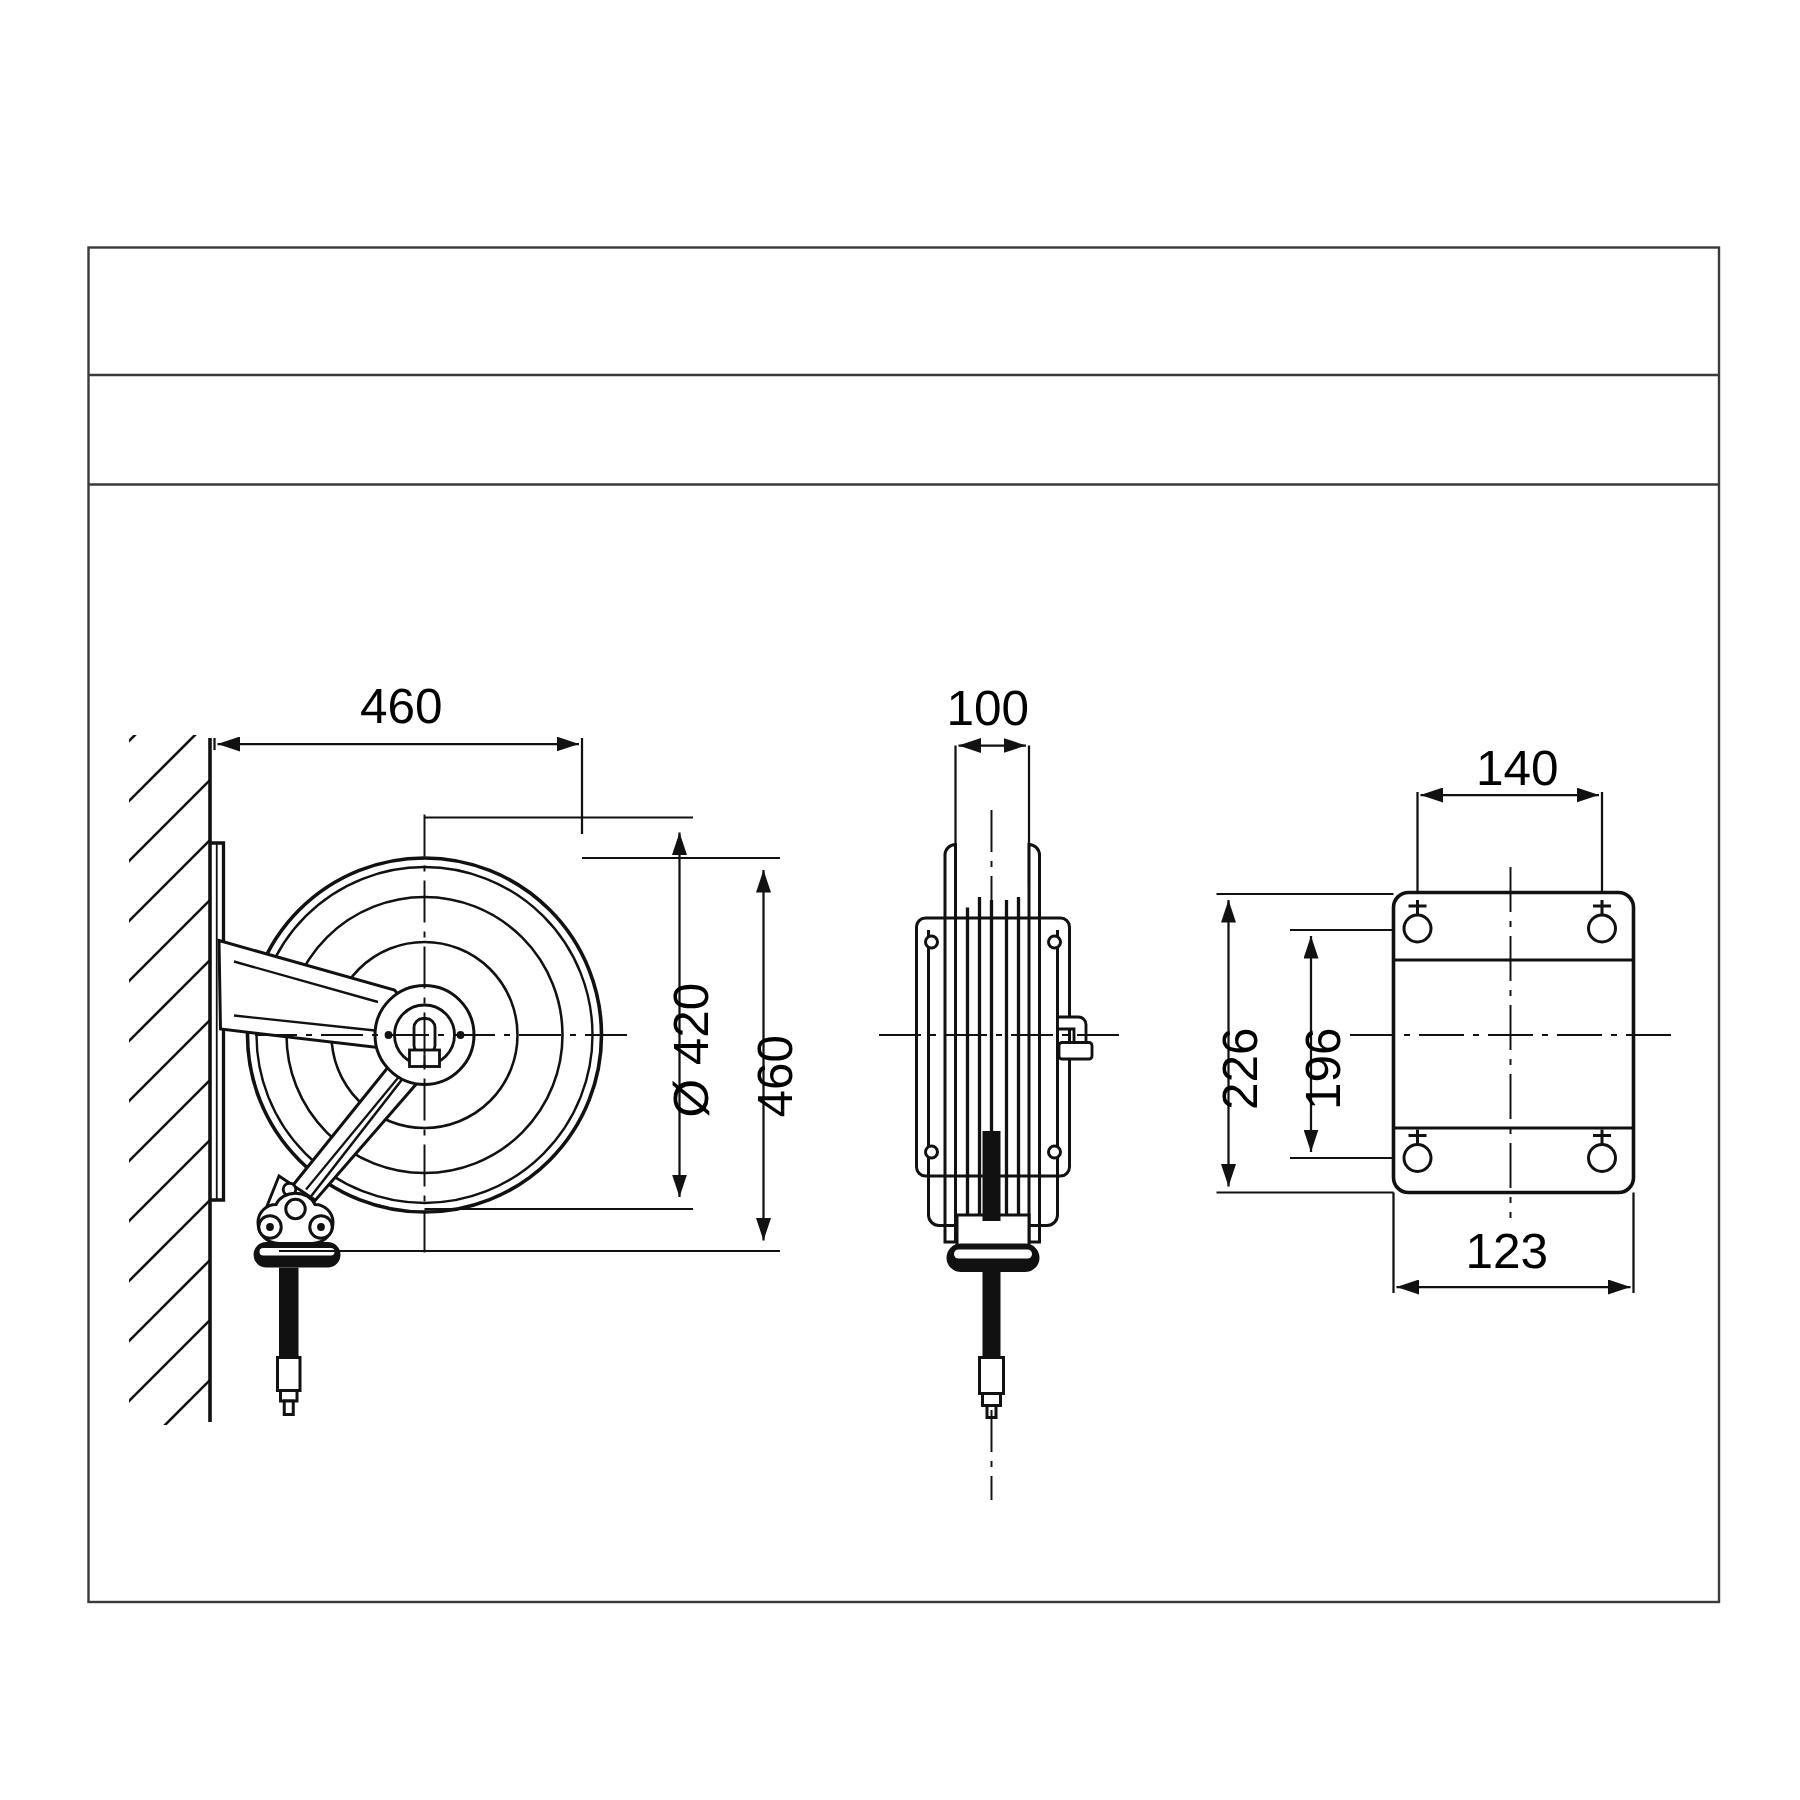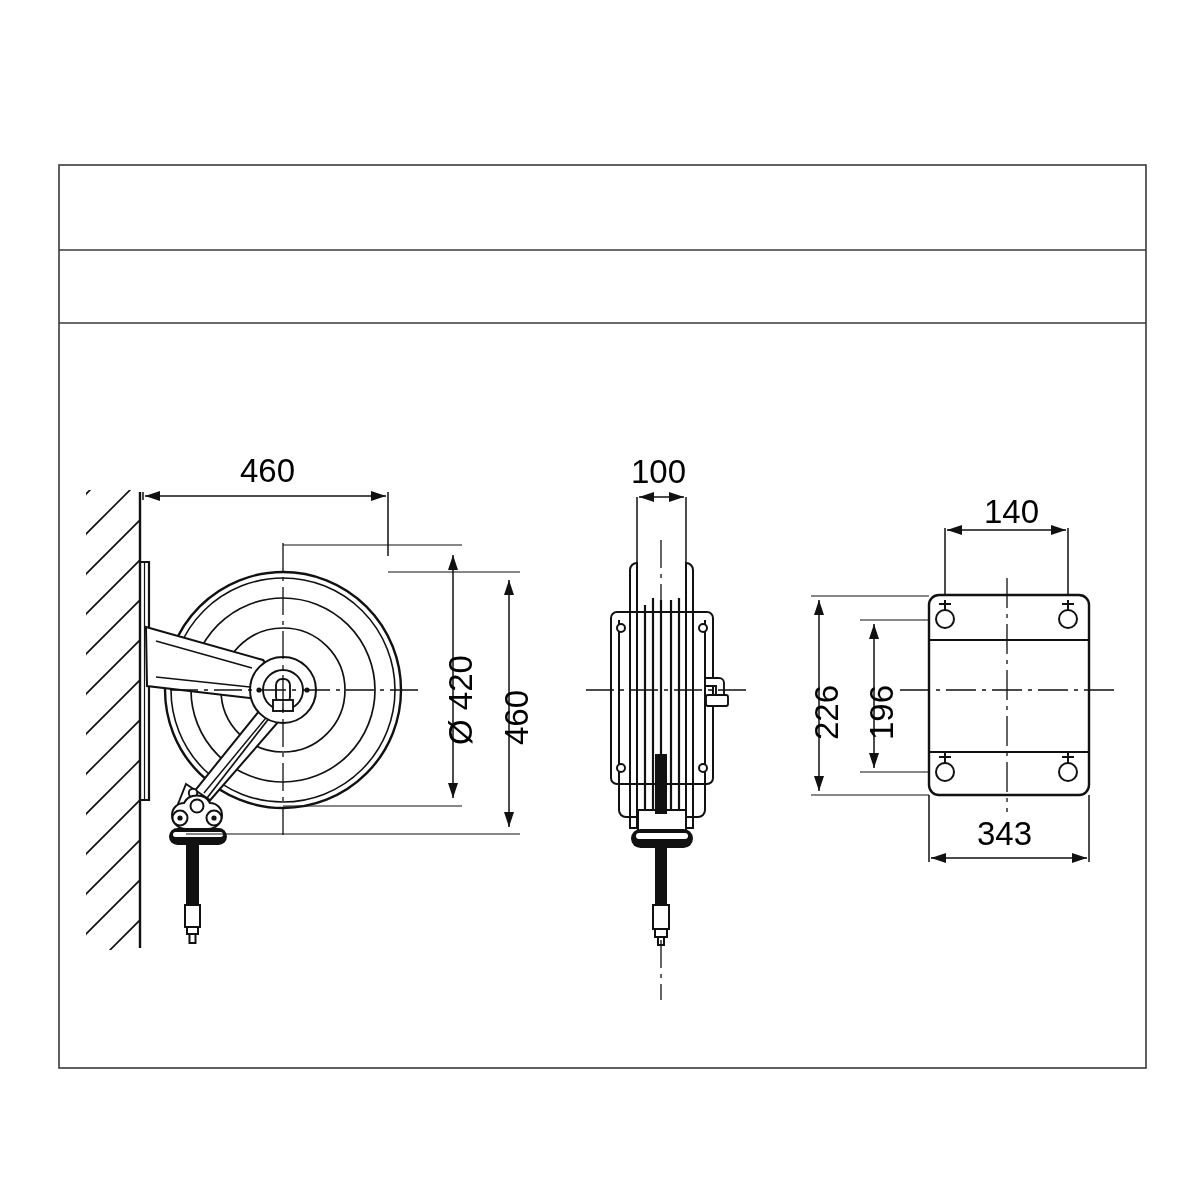--- a/index.html
+++ b/index.html
@@ -279,19 +279,19 @@
   <div class="dimtxt" style="left:240px;top:452px;">460</div>
 
   <div class="dimtxt rot" style="left:442px;top:745px;">Ø 420</div>
 
   <div class="dimtxt rot" style="left:498px;top:745px;">460</div>
 
   <div class="dimtxt" style="left:631px;top:453px;">100</div>
 
   <div class="dimtxt" style="left:984px;top:493px;">140</div>
 
-  <div class="dimtxt" style="left:977px;top:815px;">343</div>
+  <div class="dimtxt" style="left:977px;top:815px;">123</div>
 
   <div class="dimtxt rot" style="left:808px;top:740px;">226</div>
 
   <div class="dimtxt rot" style="left:863px;top:740px;">196</div>
 
 </div>
 
 </body></html>

